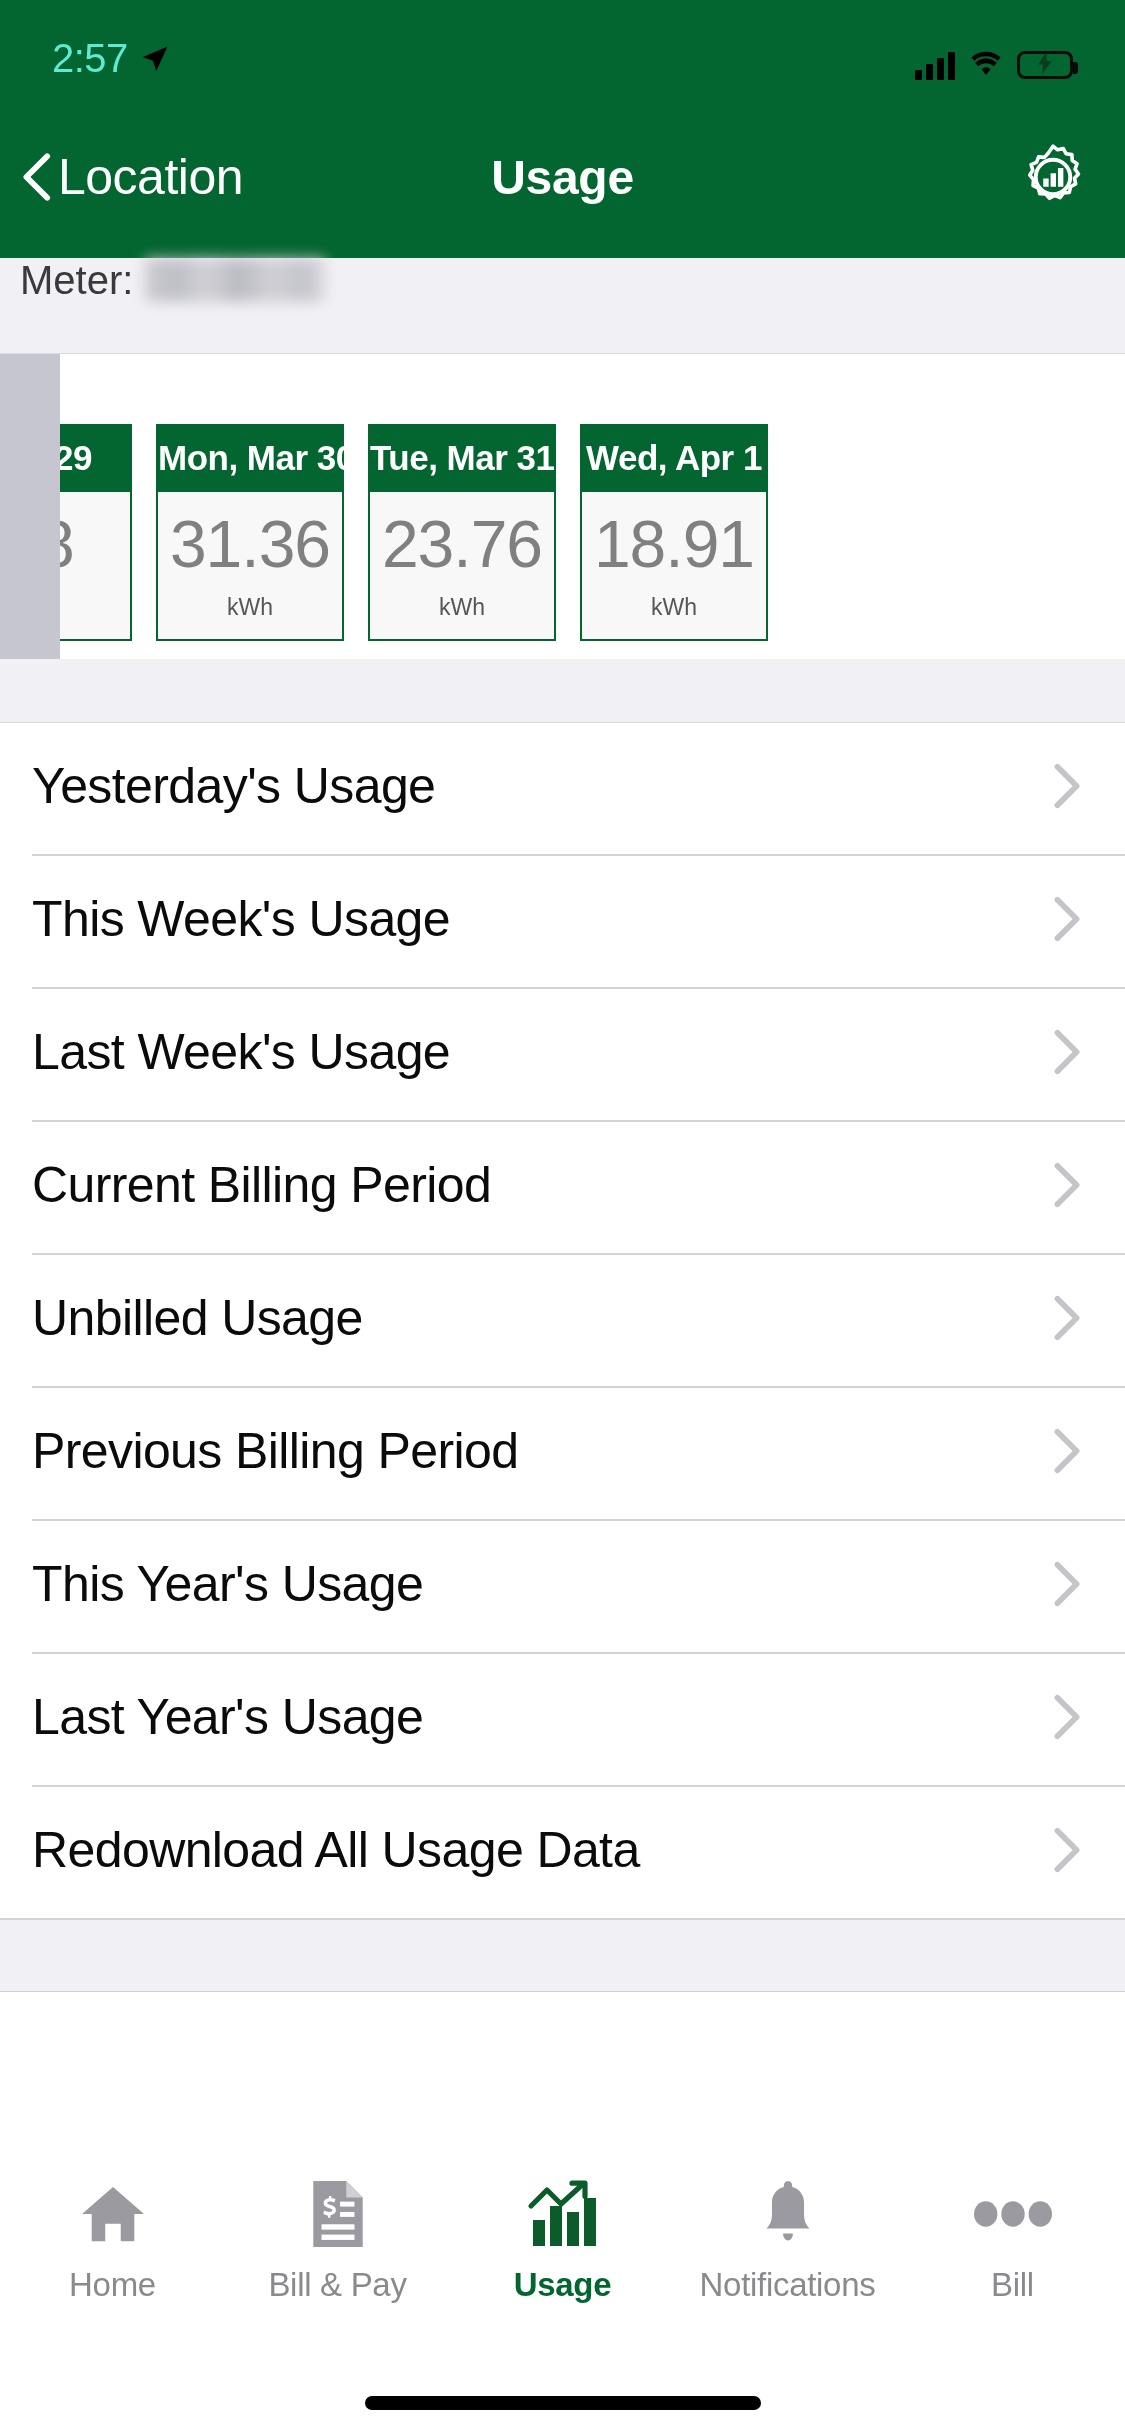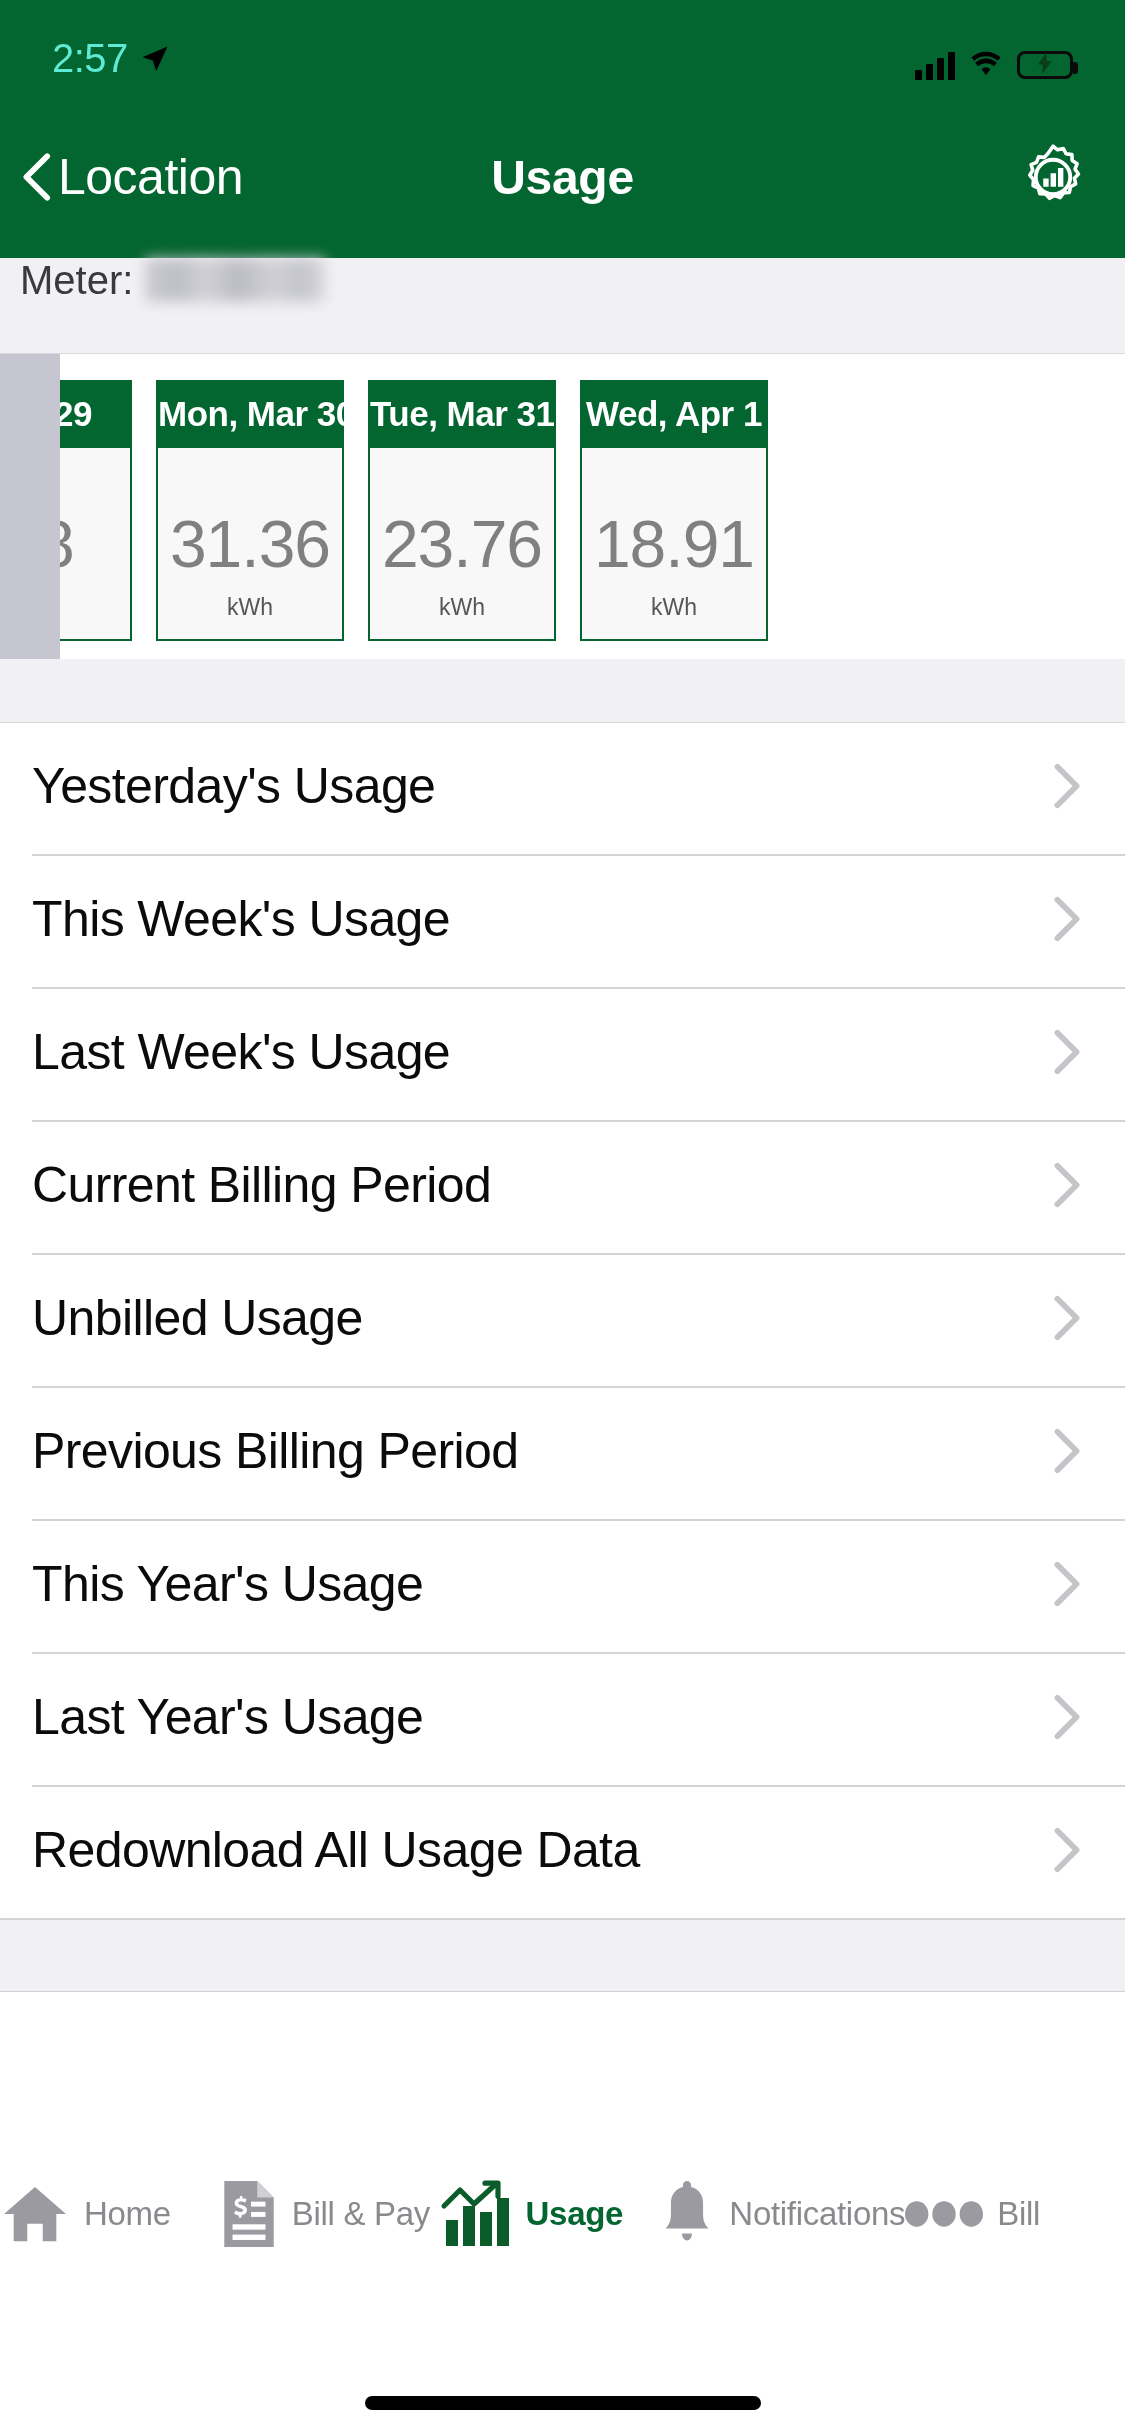--- a/index.html
+++ b/index.html
@@ -86,21 +86,21 @@
     border:2px solid #03652F;
     display:flex; flex-direction:column;
   }
   .daycard .dc-head{
     background:#03652F; color:#fff;
     font-size:35px; font-weight:700; letter-spacing:-0.5px;
     text-align:center; padding:12px 0 14px 0; white-space:nowrap;
   }
   .daycard .dc-val{
     color:#808080; font-size:66px; font-weight:300;
-    text-align:center; padding:14px 0 0 0; letter-spacing:-1px;margin-top:44px;
+    text-align:center; padding:14px 0 0 0; letter-spacing:-1px;
   }
   .daycard .dc-unit{
     color:#575757; font-size:23px; text-align:center; padding:12px 0 18px 0;
   }
   .scroll-indicator{
     position:absolute; left:0; top:0; width:60px; height:305px;
     background:#C6C6D0;
   }
 
   
@@ -122,21 +122,21 @@
   .list-row.last::after{ left:0; background:#d3d3d8; }
 
   
   .bottom-band{ background:#F1F1F5; height:72px; border-bottom:1px solid #cfcfd4; }
   .tabbar{
     position:absolute; left:0; right:0; bottom:0; height:286px;
     background:#ffffff; display:flex; align-items:flex-start;
     padding-top:26px;
   }
   .tab{
-    flex:1; display:flex; flex-direction:row; align-items:center; gap:14px;
+    flex:1; display:flex; flex-direction:column; align-items:center; gap:14px;
     cursor:pointer;
   }
   .tab .ti{ height:76px; display:flex; align-items:center; justify-content:center; }
   .tab .tl{ font-size:33px; color:#8A8A8E; letter-spacing:-0.3px; }
   .tab.active .tl{ color:#03652F; font-weight:700; }
   .home-indicator{
     position:absolute; bottom:26px; left:50%; transform:translateX(-50%);
     width:396px; height:14px; background:#000; border-radius:8px;
   }
 </style>

